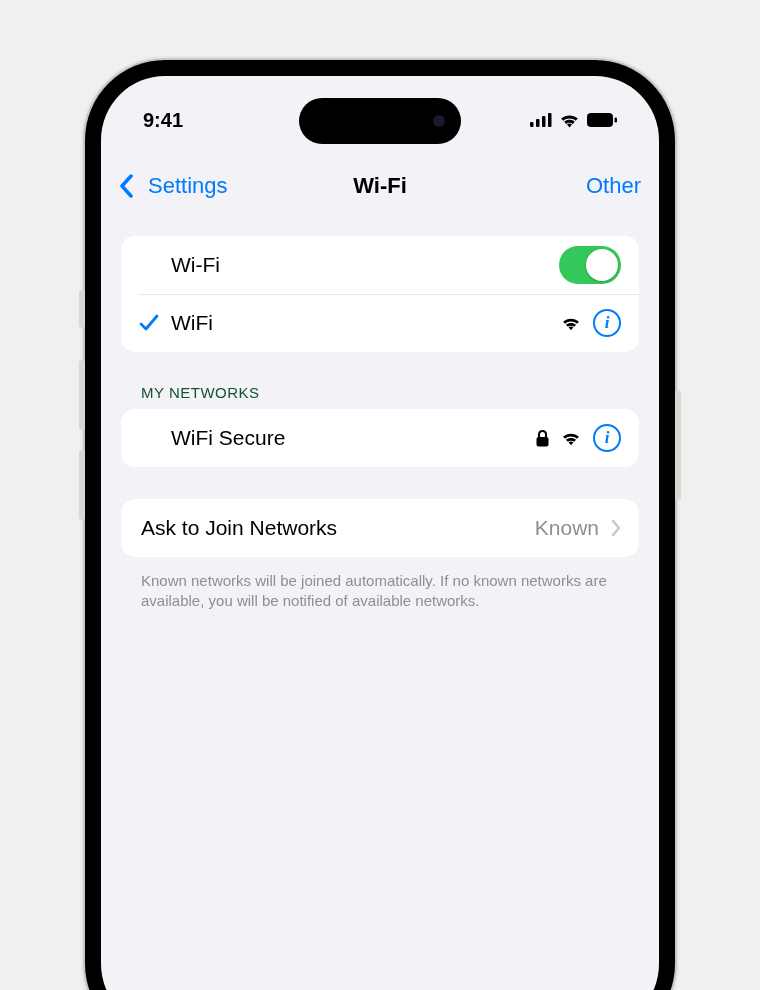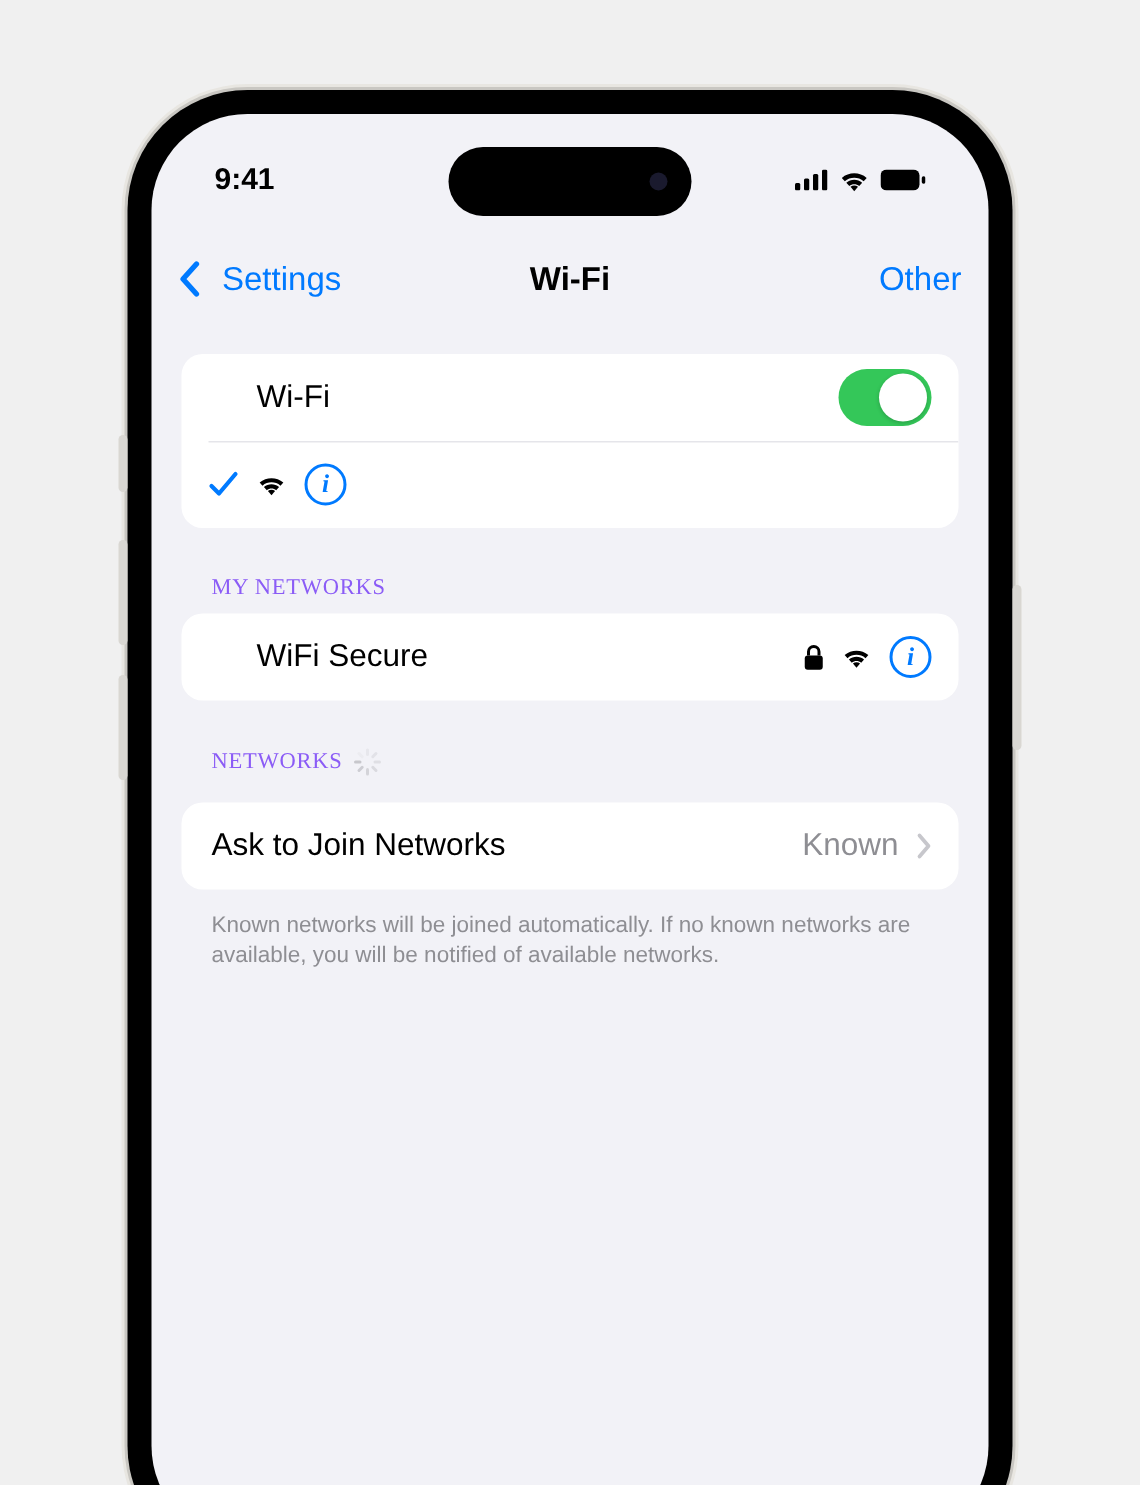--- a/index.html
+++ b/index.html
@@ -126,27 +126,26 @@
     
     .content {
       position: absolute;
       top: 160px;
       left: 0; right: 0;
       padding: 0 20px;
     }
 
     .section-header {
       font-size: 15px;
-      color: #8b5cf6;
+      color: #14532d;
       letter-spacing: 0.5px;
       padding: 0 20px 8px 20px;
       display: flex;
       align-items: center;
       gap: 8px;
-      font-family: Liberation Serif, serif;
     }
 
     .group {
       background: #fff;
       border-radius: 14px;
       overflow: hidden;
       margin-bottom: 32px;
     }
 
     .row {
@@ -300,20 +299,21 @@
           <div class="row-trailing">
             <div class="toggle"></div>
           </div>
         </div>
         <div class="row">
           <div class="row-leading">
             <svg width="20" height="18" viewBox="0 0 20 18">
               <path d="M2 10 L7 15 L18 2" stroke="#007aff" stroke-width="2.8" fill="none" stroke-linecap="round" stroke-linejoin="round"></path>
             </svg>
           </div>
+          <div class="row-label">WiFi</div>
           <div class="row-trailing">
             <svg width="20" height="15" viewBox="0 0 21 15">
               <path d="M10.5 14.5 L13 11.5 C11.5 10.3 9.5 10.3 8 11.5 Z" fill="#000"></path>
               <path d="M5.2 8.8 C8.2 6.2 12.8 6.2 15.8 8.8 L13.8 11 C11.9 9.4 9.1 9.4 7.2 11 Z" fill="#000"></path>
               <path d="M2.2 5.6 C6.9 1.5 14.1 1.5 18.8 5.6 L16.8 7.8 C13.2 4.7 7.8 4.7 4.2 7.8 Z" fill="#000"></path>
             </svg>
             <div class="info-icon">i</div>
           </div>
         </div>
       </div>
@@ -331,33 +331,20 @@
             <svg width="20" height="15" viewBox="0 0 21 15">
               <path d="M10.5 14.5 L13 11.5 C11.5 10.3 9.5 10.3 8 11.5 Z" fill="#000"></path>
               <path d="M5.2 8.8 C8.2 6.2 12.8 6.2 15.8 8.8 L13.8 11 C11.9 9.4 9.1 9.4 7.2 11 Z" fill="#000"></path>
               <path d="M2.2 5.6 C6.9 1.5 14.1 1.5 18.8 5.6 L16.8 7.8 C13.2 4.7 7.8 4.7 4.2 7.8 Z" fill="#000"></path>
             </svg>
             <div class="info-icon">i</div>
           </div>
         </div>
       </div>
 
-      <div class="section-header">
-        <span>NETWORKS</span>
-        <div class="spinner">
-          <span style="transform: translate(-1px,-9px) rotate(0deg); opacity:.25"></span>
-          <span style="transform: translate(-1px,-9px) rotate(45deg); opacity:.35"></span>
-          <span style="transform: translate(-1px,-9px) rotate(90deg); opacity:.45"></span>
-          <span style="transform: translate(-1px,-9px) rotate(135deg); opacity:.55"></span>
-          <span style="transform: translate(-1px,-9px) rotate(180deg); opacity:.7"></span>
-          <span style="transform: translate(-1px,-9px) rotate(225deg); opacity:.85"></span>
-          <span style="transform: translate(-1px,-9px) rotate(270deg); opacity:1"></span>
-          <span style="transform: translate(-1px,-9px) rotate(315deg); opacity:.15"></span>
-        </div>
-      </div>
 
       <div class="group group-ask">
         <div class="row" style="padding-left:20px">
           <div class="row-label">Ask to Join Networks</div>
           <div class="row-trailing">
             <span class="row-value">Known</span>
             <svg class="chevron-right" width="10" height="18" viewBox="0 0 10 18">
               <path d="M2 2 L8 9 L2 16" stroke="#c7c7cc" stroke-width="2.5" fill="none" stroke-linecap="round" stroke-linejoin="round"></path>
             </svg>
           </div>

